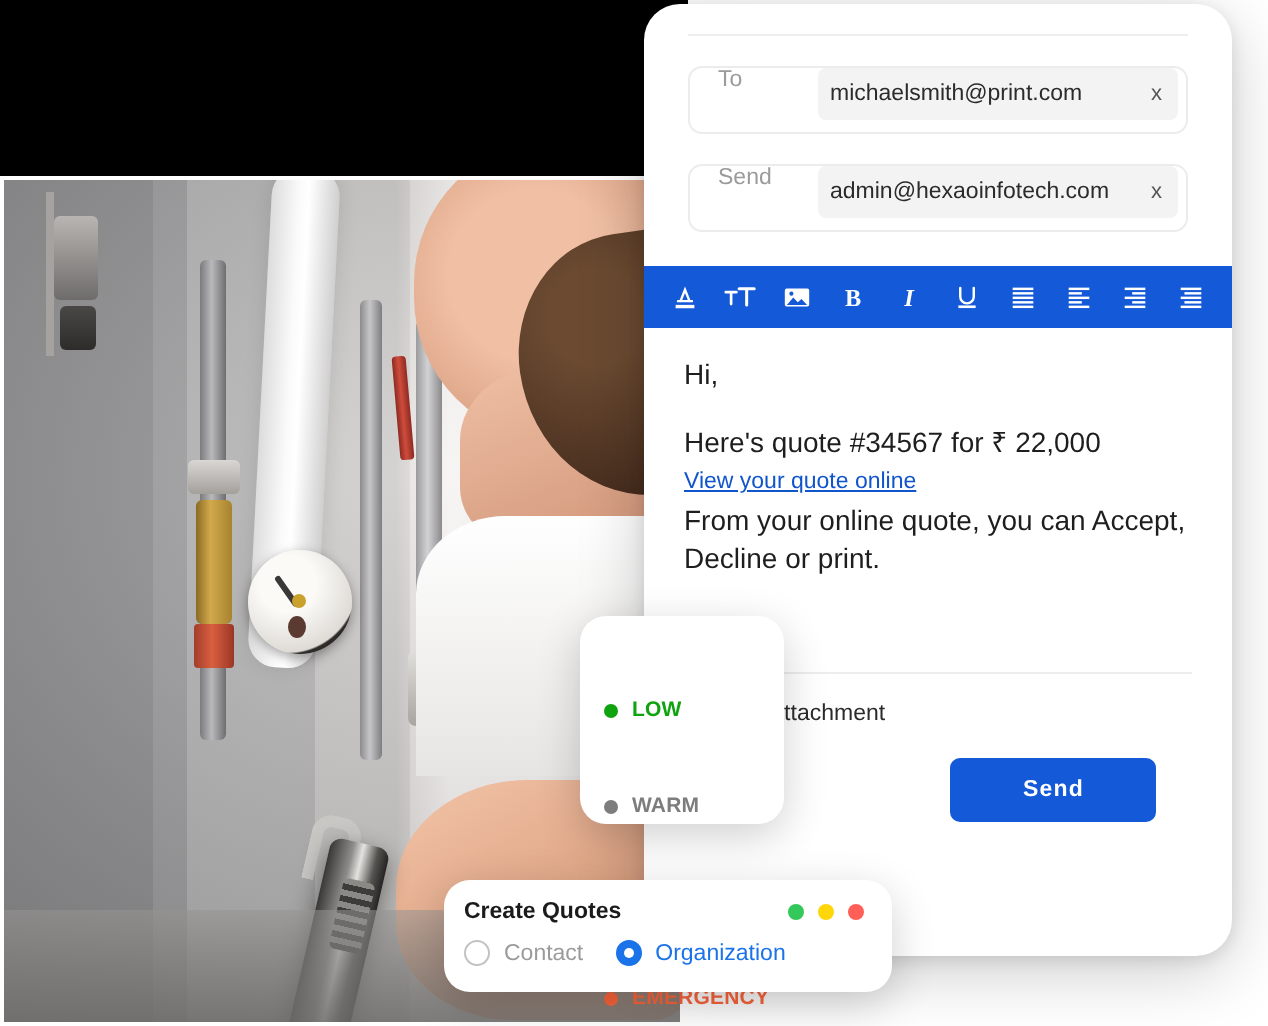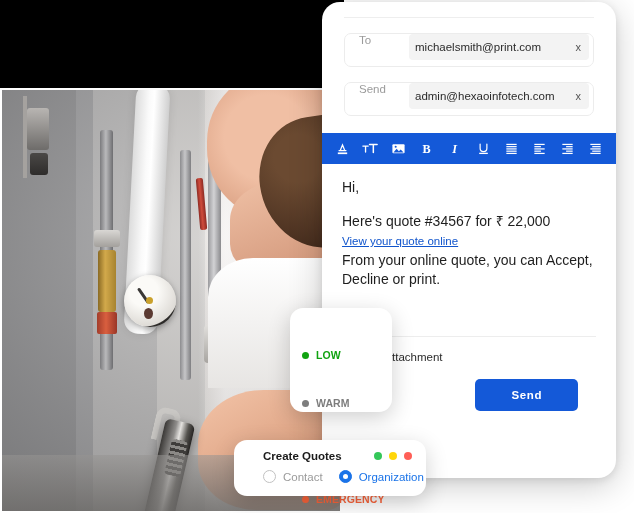--- a/index.html
+++ b/index.html
@@ -268,24 +268,24 @@
   }
   .pri-item {
     display: flex; align-items: center; gap: 7px;
     padding: 0 0 0 12px; height: 22px; cursor: pointer; margin-top: 26px;
   }
   .pri-dot { width: 7px; height: 7px; border-radius: 50%; flex: none; }
   .pri-label { font-size: 10.5px; font-weight: bold; letter-spacing: 0.1px; }
 
   
   .create {
-    position: absolute; left: 234px; top: 440px; width: 192px; height: 56px;
+    position: absolute; left: 222px; top: 440px; width: 224px; height: 56px;
     background: #ffffff; border-radius: 13px;
     box-shadow: 0 6px 22px rgba(0,0,0,0.19);
-    padding: 10px 14px 0 29px;
+    padding: 10px 14px 0 10px;
   }
   .create-head { display: flex; align-items: center; justify-content: space-between; }
   .create-title { font-size: 11.5px; font-weight: bold; color: #1b1b1b; }
   .create-opts { display: flex; align-items: flex-end; gap: 16px; margin-top: 8px; }
   .radio-opt { display: flex; align-items: center; gap: 7px; cursor: pointer; }
   .radio {
     width: 13px; height: 13px; border-radius: 50%;
     border: 1.5px solid #c2c2c2; background: #fff; flex: none;
   }
   .radio.sel {

